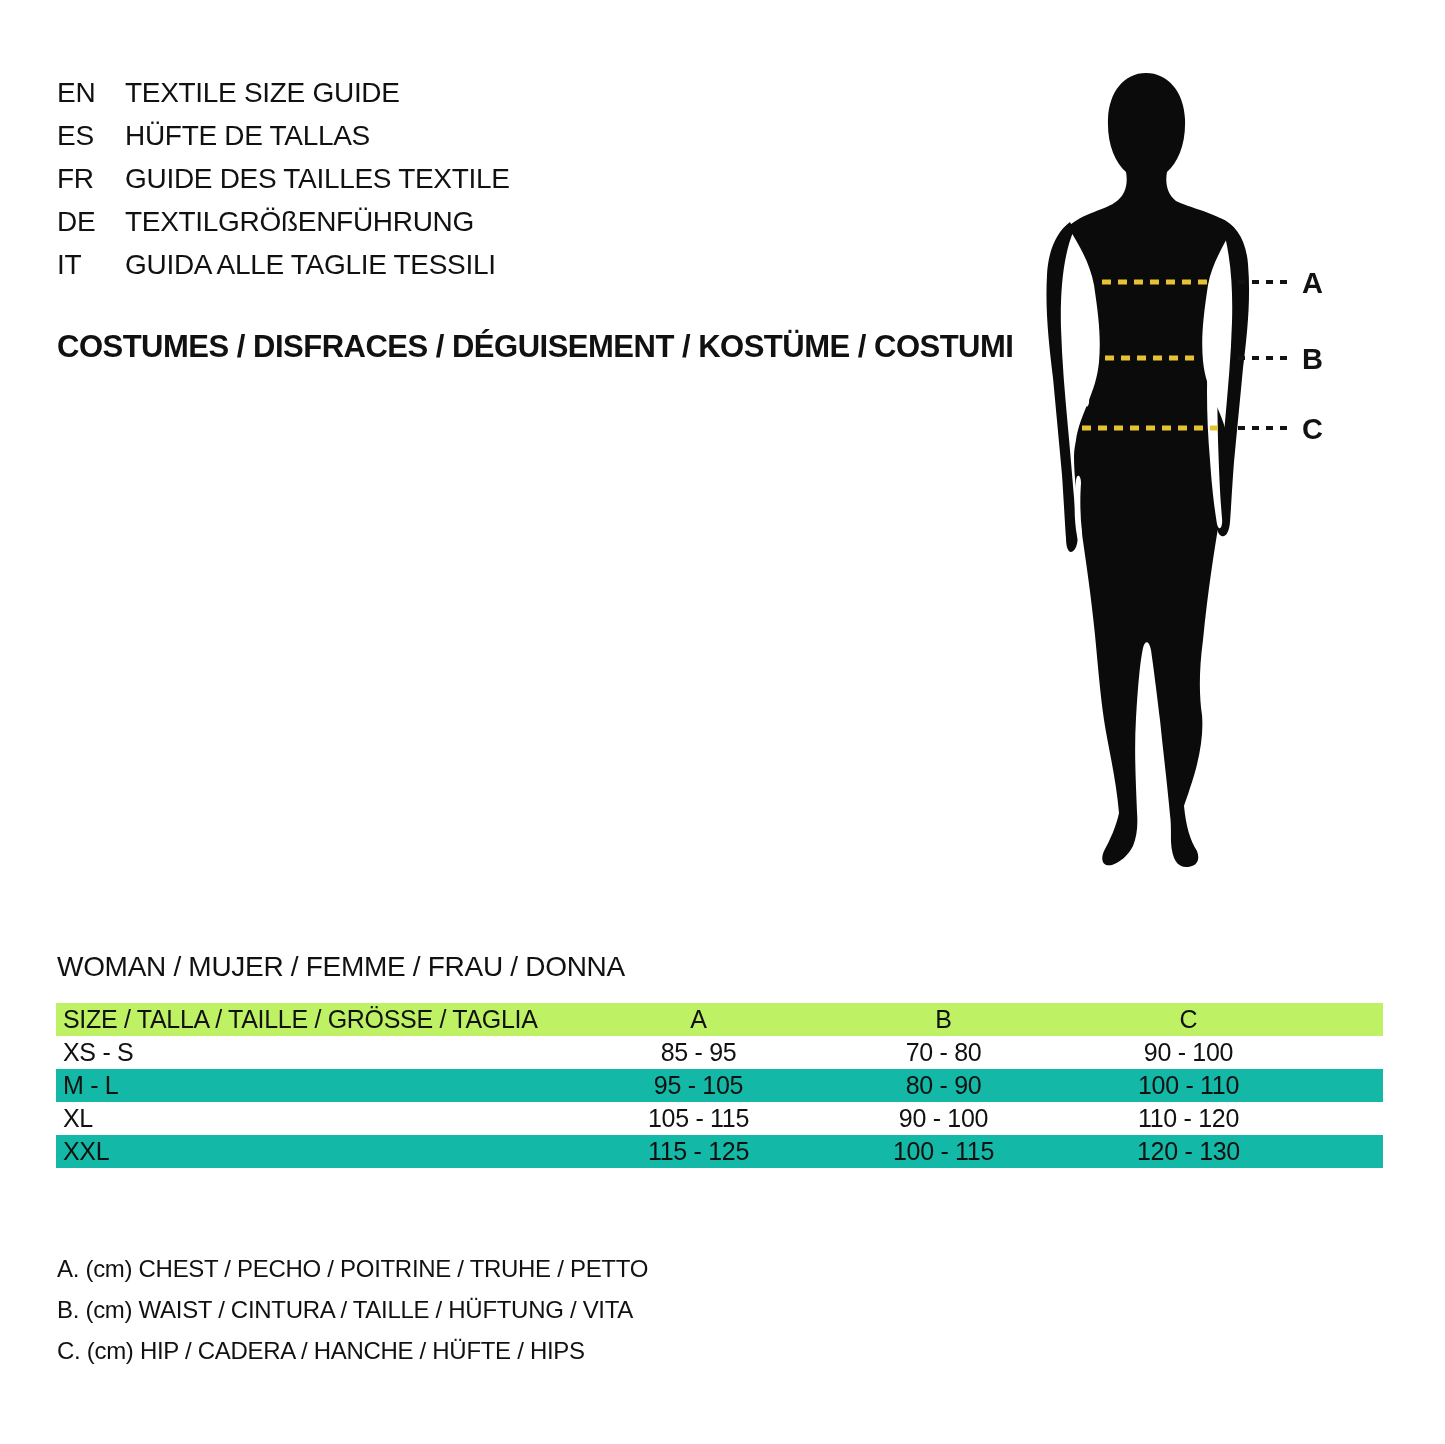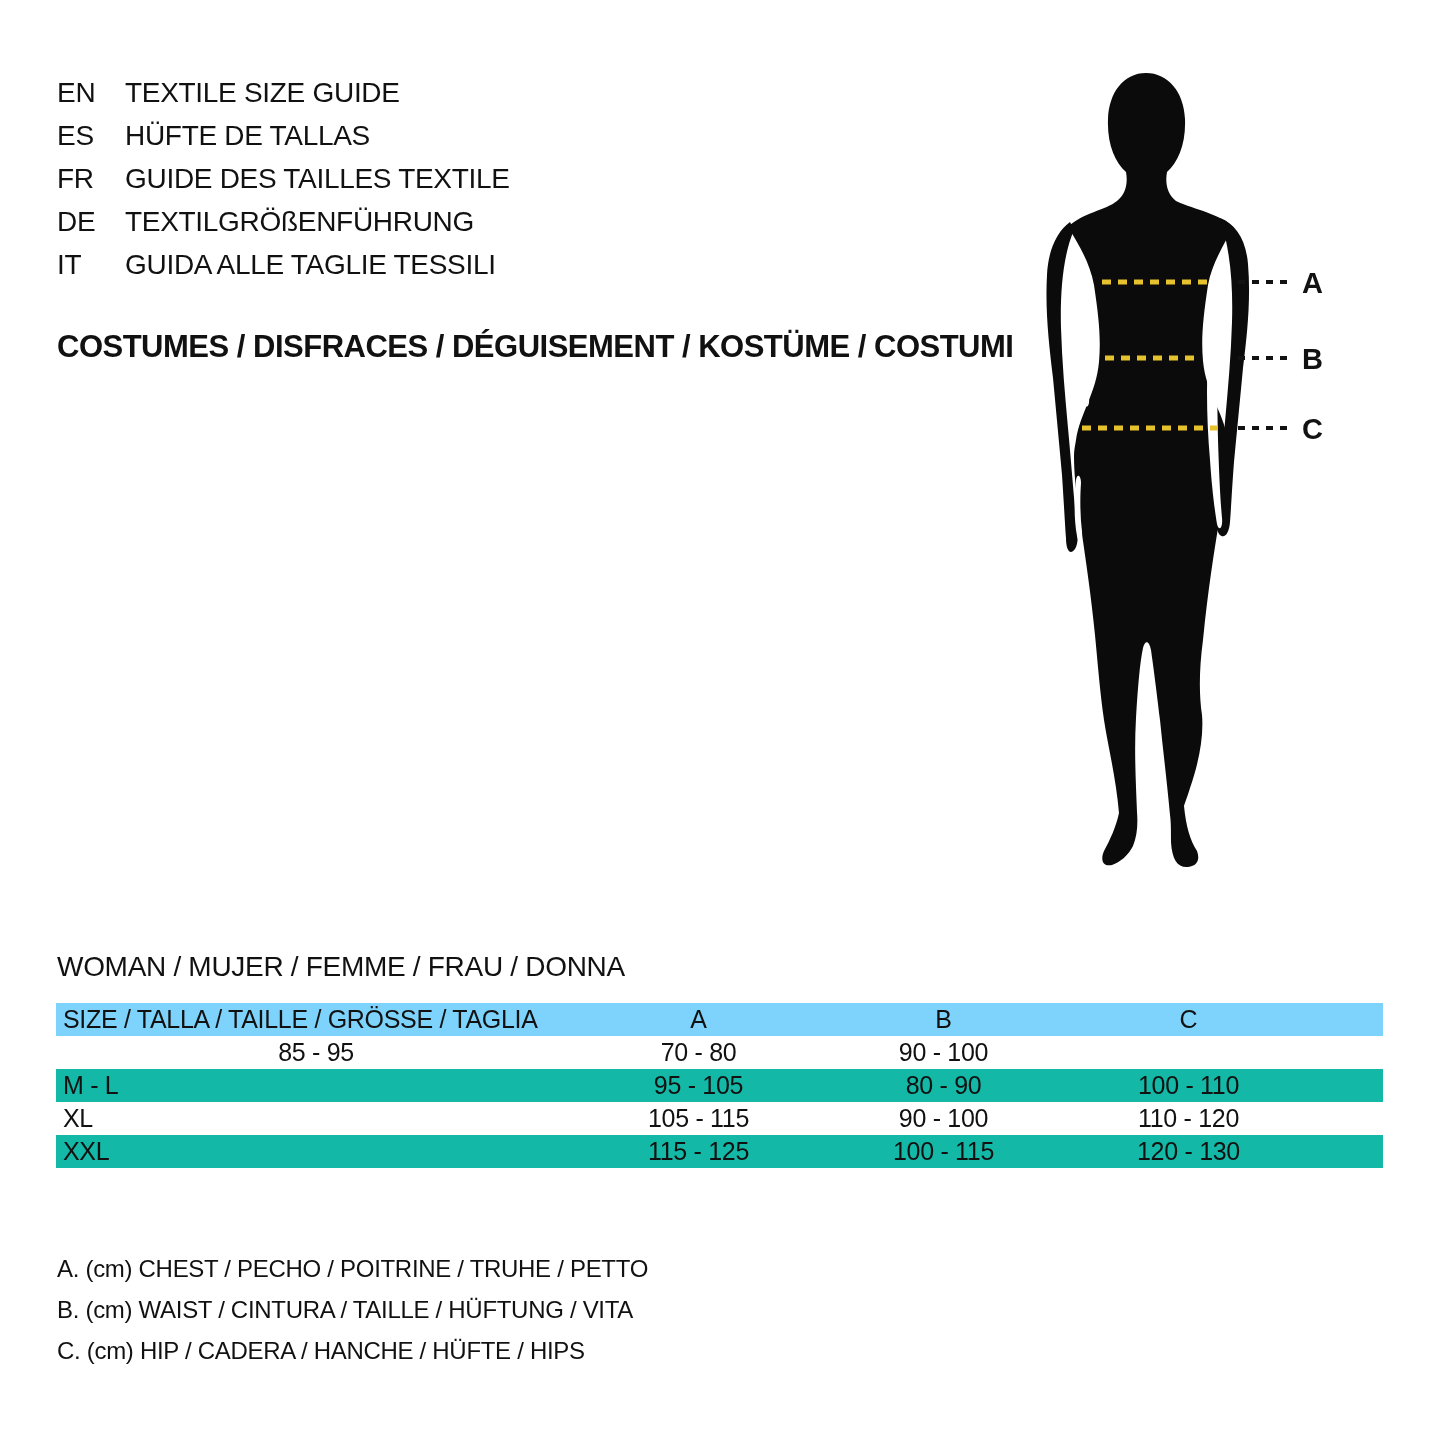--- a/index.html
+++ b/index.html
@@ -16,21 +16,21 @@
   .lang-label{white-space:nowrap;}
   
   .category{position:absolute;left:57px;top:329px;font-size:31px;font-weight:700;white-space:nowrap;letter-spacing:-0.5px;}
   
   .figure-svg{position:absolute;left:1040px;top:70px;width:400px;height:810px;}
   .figure-svg text{font-family:"Liberation Sans",sans-serif;font-weight:700;font-size:29px;}
   
   .table-title{position:absolute;left:57px;top:951px;font-size:28px;font-weight:500;white-space:nowrap;}
   .size-table{position:absolute;left:56px;top:1003px;width:1327px;font-size:25px;}
   .t-row{display:grid;grid-template-columns:520px 245px 245px 245px 1fr;height:33px;align-items:center;}
-  .t-row.head{background:#7dd3fc;font-weight:500;}
+  .t-row.head{background:#bef264;font-weight:500;}
   .t-row.alt{background:#14b8a6;}
   .t-row .lbl{padding-left:7px;white-space:nowrap;}
   .t-row .num{text-align:center;white-space:nowrap;}
   
   .legend{position:absolute;left:57px;top:1248px;}
   .legend-line{height:41px;display:flex;align-items:center;font-size:24px;white-space:nowrap;}
 </style>
 </head>
 <body>
 
@@ -112,20 +112,21 @@
 
   <div class="size-table">
     <div class="t-row head">
       <span class="lbl">SIZE / TALLA / TAILLE / GRÖSSE / TAGLIA</span>
       <span class="num">A</span>
       <span class="num">B</span>
       <span class="num">C</span>
       <span></span>
     </div>
     <div class="t-row">
+      <span class="lbl">XS - S</span>
       <span class="num">85 - 95</span>
       <span class="num">70 - 80</span>
       <span class="num">90 - 100</span>
       <span></span>
     </div>
     <div class="t-row alt">
       <span class="lbl">M - L</span>
       <span class="num">95 - 105</span>
       <span class="num">80 - 90</span>
       <span class="num">100 - 110</span>

